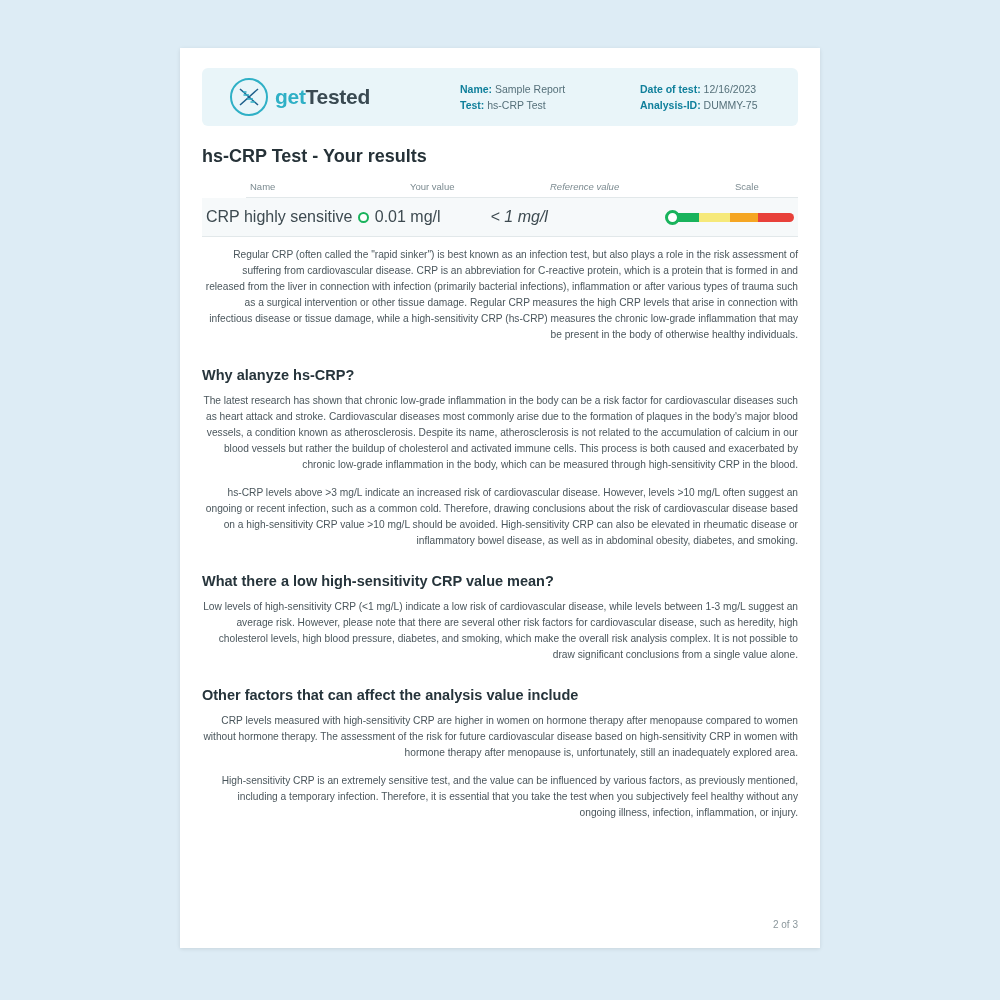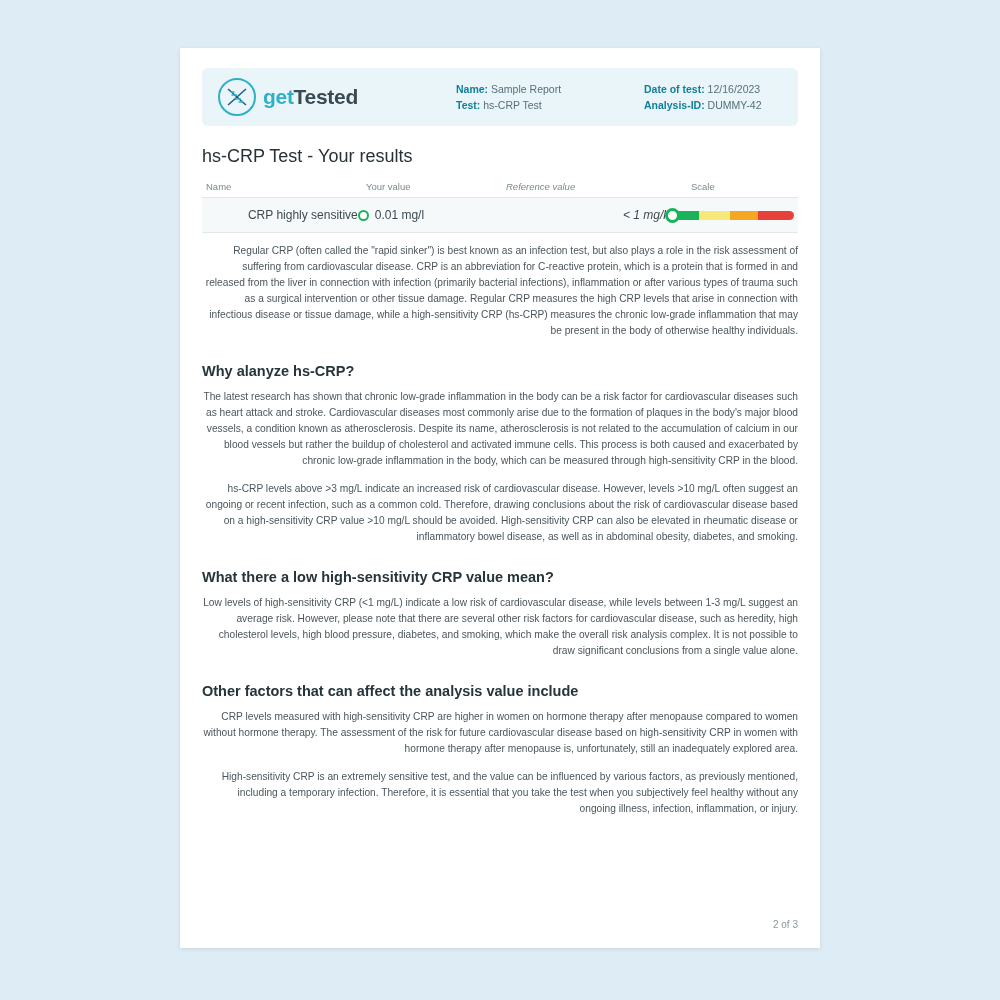--- a/index.html
+++ b/index.html
@@ -26,23 +26,22 @@
     box-sizing: border-box;
     height: 100%;
   }
   
   .header-band {
     background: #e9f5f9;
     border-radius: 6px;
     height: 58px;
     display: flex;
     align-items: center;
-    padding: 0 16px;
-    box-sizing: border-box;
-    gap: 8px;
+    padding: 0 28px;
+    box-sizing: border-box;
   }
   .logo-wrap {
     display: flex;
     align-items: center;
     gap: 7px;
     width: 230px;
   }
   .logo-mark {
     width: 34px;
     height: 34px;
@@ -67,40 +66,40 @@
   }
   .hdr-col.col2 { width: 180px; }
   .hdr-col b { color: #0f7f9b; }
   .hdr-val { color: #55707a; }
 
   
   h1.page-title {
     font-size: 18px;
     color: #263238;
     margin: 20px 0 14px 0;
-    font-weight: normal;
+    font-weight: bold;
   }
 
   
   .res-head {
     display: flex;
     font-size: 9.5px;
     color: #7b8a90;
     border-bottom: 1px solid #e2e8ea;
     padding: 0 4px 5px 4px;
+    margin-left: 44px;
   }
   .res-row {
     display: flex;
     align-items: center;
     background: #f6f9fa;
     padding: 10px 4px;
-    font-size: 12px;
+    font-size: 16px;
     color: #3d4a50;
     border-bottom: 1px solid #e2e8ea;
-    text-align: right;
   }
   .c-name  { width: 160px; }
   .c-your  { width: 140px; display: flex; align-items: center; gap: 6px;}
   .c-ref   { width: 185px; font-style: italic; }
   .c-scale { flex: 1; }
   .dot {
     width: 11px; height: 11px; border-radius: 50%;
     border: 2.5px solid #19b35c; background: #ffffff;
     display: inline-block;
     box-sizing: border-box;
@@ -178,21 +177,21 @@
         </div>
       </div>
 
       <div class="hdr-col">
         <div>
           <b>Date of test:</b>
           <span class="hdr-val">12/16/2023</span>
         </div>
         <div>
           <b>Analysis-ID:</b>
-          <span class="hdr-val">DUMMY-42</span>
+          <span class="hdr-val">DUMMY-75</span>
         </div>
       </div>
     </div>
 
     <h1 class="page-title">hs-CRP Test - Your results</h1>
 
     <div>
       <div class="res-head">
         <div class="c-name">Name</div>
         <div class="c-your">Your value</div>

